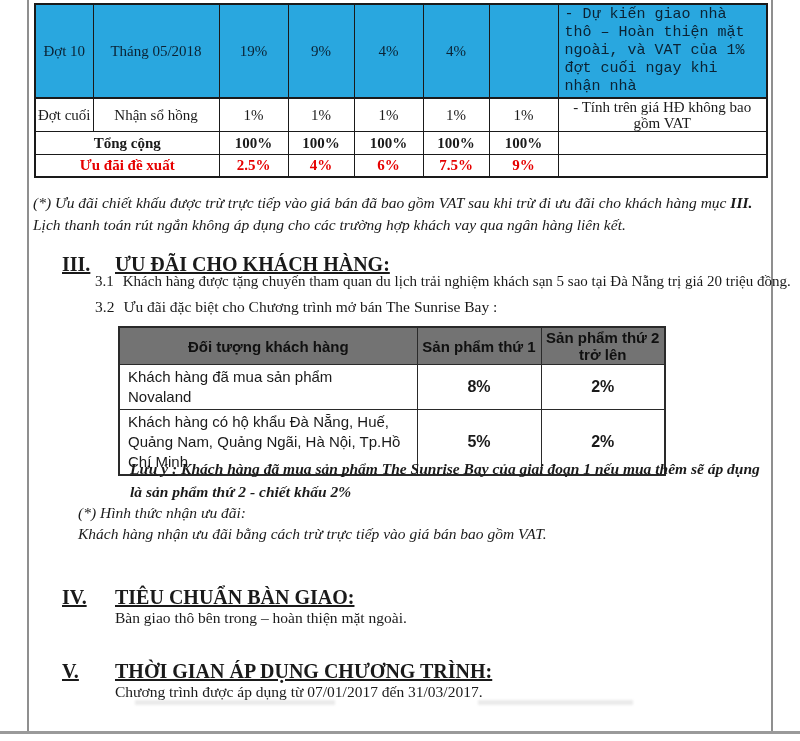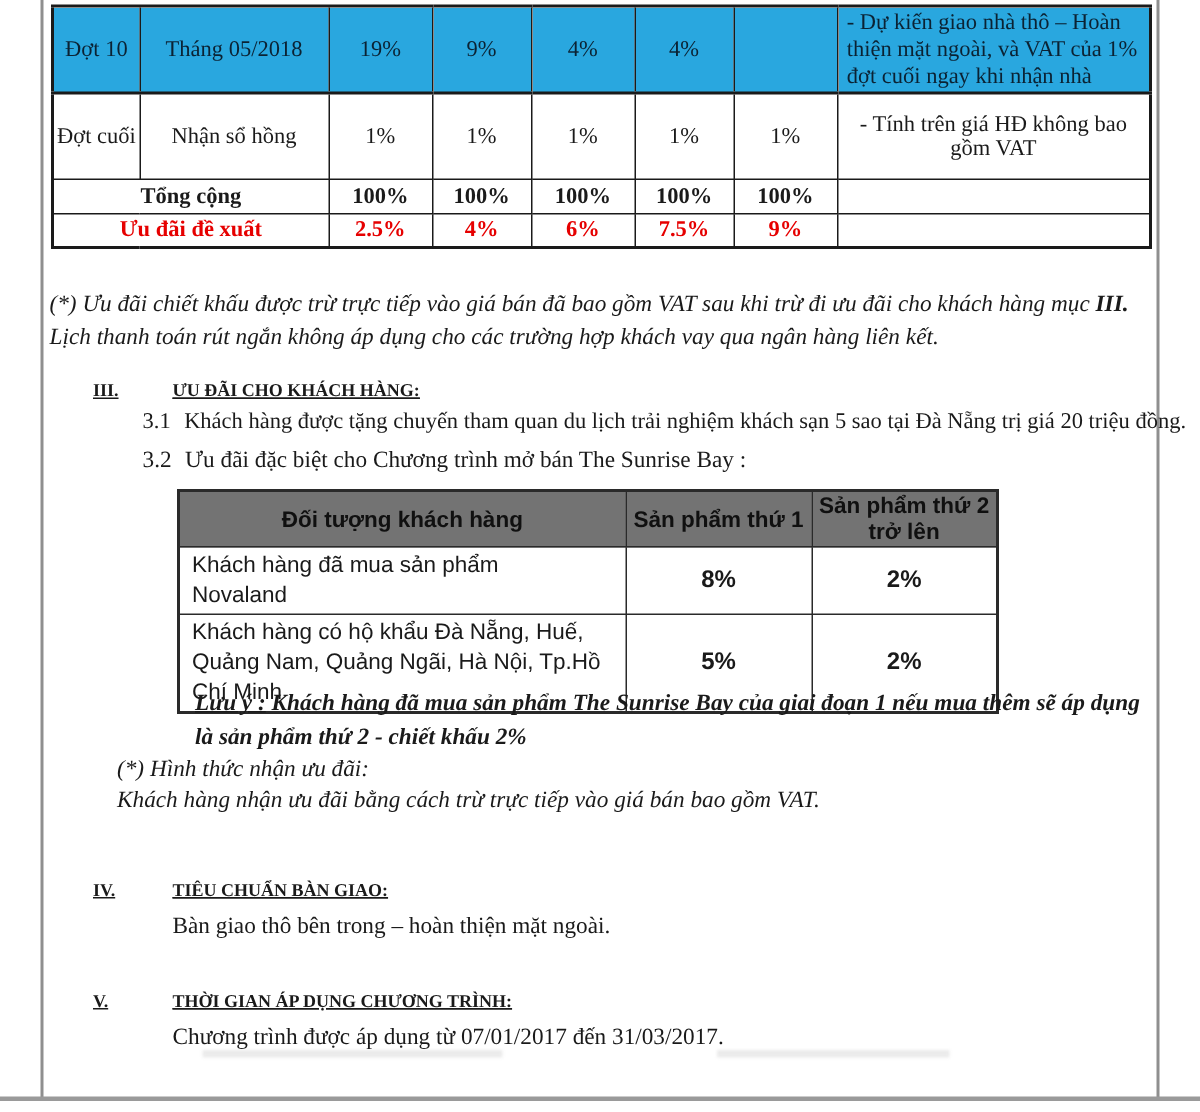--- a/index.html
+++ b/index.html
@@ -14,31 +14,31 @@
   .frame-bottom{ position:absolute; left:0;     top:731px; width:800px; height:3px; background:#9a9a9a; }
 
   
   #t1 { position:absolute; left:34px; top:3px; width:734px;
         border-collapse:collapse; table-layout:fixed; }
   #t1 td { border:1px solid #1a1a1a; text-align:center; vertical-align:middle;
            font-size:15px; padding:0 2px; overflow:hidden; }
   #t1 { border:2px solid #1a1a1a; }
   #t1 tr.row-blue td { background:#29a7df; color:#0b2233;
         border-top:2px solid #1a1a1a; border-bottom:2px solid #1a1a1a; }
-  #t1 td.note  { text-align:left; padding:1px 6px; line-height:18px; }
-  #t1 td.note-center { text-align:center; line-height:16px; padding:12px 4px; }
+  #t1 td.note  { text-align:left; padding:1px 6px; line-height:18px;font-family:Liberation Mono, monospace; }
+  #t1 td.note-center { text-align:center; line-height:16px; padding:0 4px; }
   #t1 tr.row-total td { font-weight:bold; }
   #t1 tr.row-red td { color:#e60000; font-weight:bold;margin-left:44px; }
 
   
   .fnote { position:absolute; left:33px; top:192px; width:737px;
            font-style:italic; font-size:15.5px; line-height:22px; }
   .fnote b { font-weight:bold; }
 
-  .sec-head { position:absolute; font-size:12px; font-weight:bold; white-space:nowrap;text-decoration:underline; }
+  .sec-head { position:absolute; font-size:20px; font-weight:bold; white-space:nowrap; }
   .sec-head .num { display:inline-block; width:53px; }
   .sec-head .u { text-decoration:underline; }
 
   .item31 { position:absolute; left:95px; top:273px; font-size:15px; white-space:nowrap; }
   .item32 { position:absolute; left:95px; top:298px; font-size:15.5px; white-space:nowrap; }
   .item-num { display:inline-block; margin-right:9px; }
   .b { font-weight:normal; }
 
   
   #t2 { position:absolute; left:118px; top:326px; width:546px;

